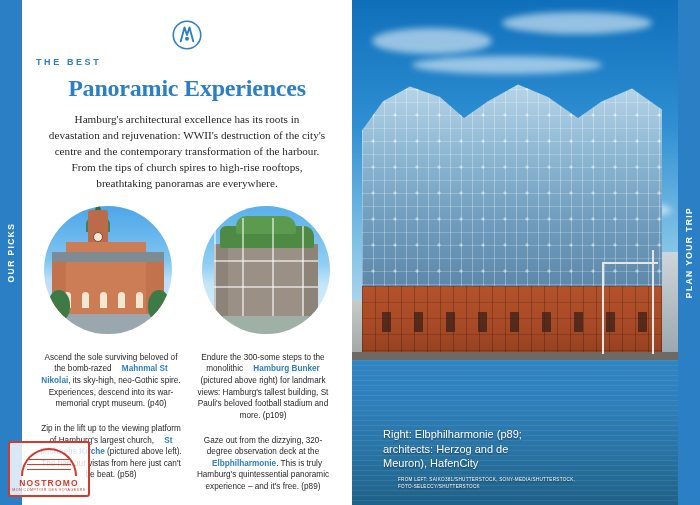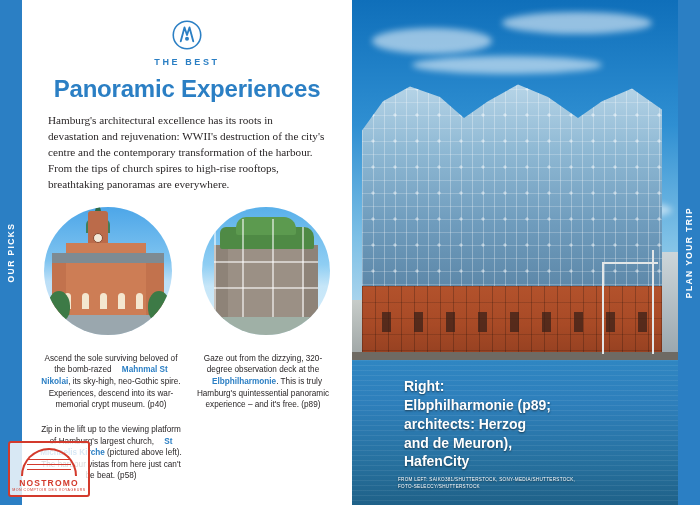--- a/index.html
+++ b/index.html
@@ -75,43 +75,44 @@
 
   .logo-wrap {
     display: flex; justify-content: center; align-items: center;
     margin-top: 6px;
   }
   .logo {
     width: 30px; height: 30px;
   }
 
   .eyebrow {
-    text-align: center;
+    text-align: left;
     color: #2b7fc4;
     font-size: 9px;
     font-weight: bold;
     letter-spacing: 2.6px;
     margin-top: 7px;
   }
 
   .headline {
     text-align: center;
     color: #2b7fc4;
-    font-family: Liberation Sans, sans-serif;
+    font-family: Liberation Serif, serif;
     font-size: 24px;
     font-weight: bold;
     letter-spacing: -0.2px;
     margin-top: 8px;
   }
 
   .intro {
     font-family: "Liberation Serif", serif;
     font-size: 11.2px;
     line-height: 1.42;
     color: #231f20;
+    text-align: center;
     margin: 10px 12px 0 12px;
   }
 
   
   .circles {
     display: flex;
     justify-content: space-between;
     margin: 14px 8px 0 8px;
   }
   .circle {
@@ -239,27 +240,27 @@
     line-height: 1.42;
     color: #231f20;
     text-align: center;
     margin-bottom: 13px;
   }
   .cap b { color: #2b7fc4; font-weight: bold; margin-left: 8px; }
 
   
   .photo-caption {
     position: absolute;
-    left: 404px;
+    left: 383px;
     bottom: 34px;
     width: 150px;
     color: #ffffff;
-    font-size: 14px;
+    font-size: 11px;
     line-height: 1.34;
-    font-weight: bold;
+    font-weight: normal;
     z-index: 5;
     text-shadow: 0 1px 2px rgba(0,0,0,.55);
   }
   .photo-credit {
     position: absolute;
     left: 398px;
     bottom: 14px;
     width: 190px;
     color: #ffffff;
     font-size: 4.6px;
@@ -484,20 +485,23 @@
         <p class="cap">
           <span>Ascend the sole surviving beloved of the bomb-razed </span><b>Mahnmal St Nikolai</b><span>, its sky-high, neo-Gothic spire. Experiences, descend into its war-memorial crypt museum. (p40)</span>
         </p>
         <p class="cap">
           <span>Zip in the lift up to the viewing platform of Hamburg's largest church, </span><b>St Michaelis Kirche</b><span> (pictured above left). The harbour vistas from here just can't be beat. (p58)</span>
         </p>
 
       </div>
       <div class="cap-col">
         <p class="cap">
+          <span>Endure the 300-some steps to the monolithic </span><b>Hamburg Bunker</b><span> (pictured above right) for landmark views: Hamburg's tallest building, St Pauli's beloved football stadium and more. (p109)</span>
+        </p>
+        <p class="cap">
           <span>Gaze out from the dizzying, 320-degree observation deck at the </span><b>Elbphilharmonie</b><span>. This is truly Hamburg's quintessential panoramic experience – and it's free. (p89)</span>
         </p>
       </div>
     </div>
   </div>
 
   <div class="photo">
     <div class="sky"></div>
     <div class="cloud" style="left:20px;top:28px;width:120px;height:26px"></div>
     <div class="cloud" style="left:150px;top:12px;width:150px;height:22px"></div>

